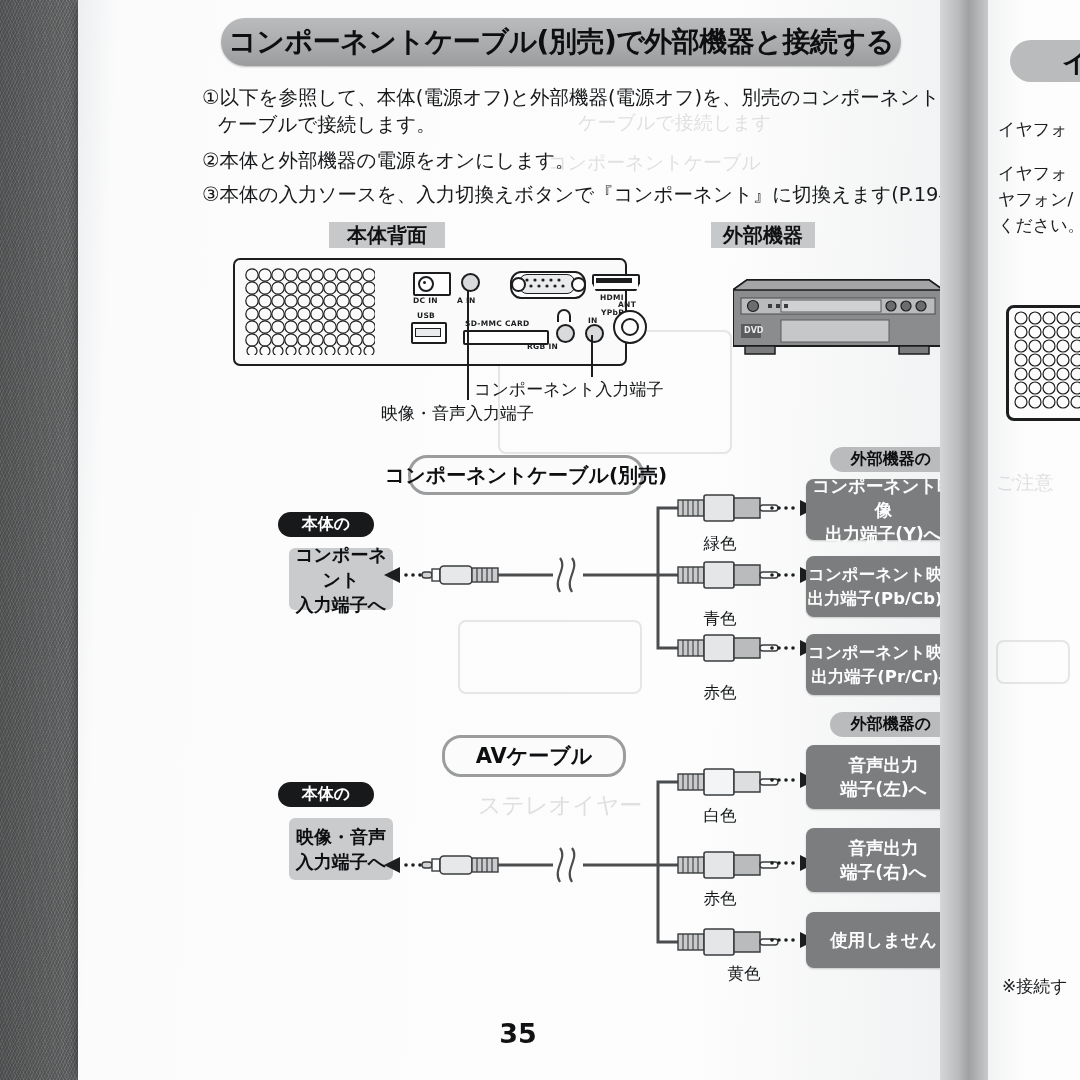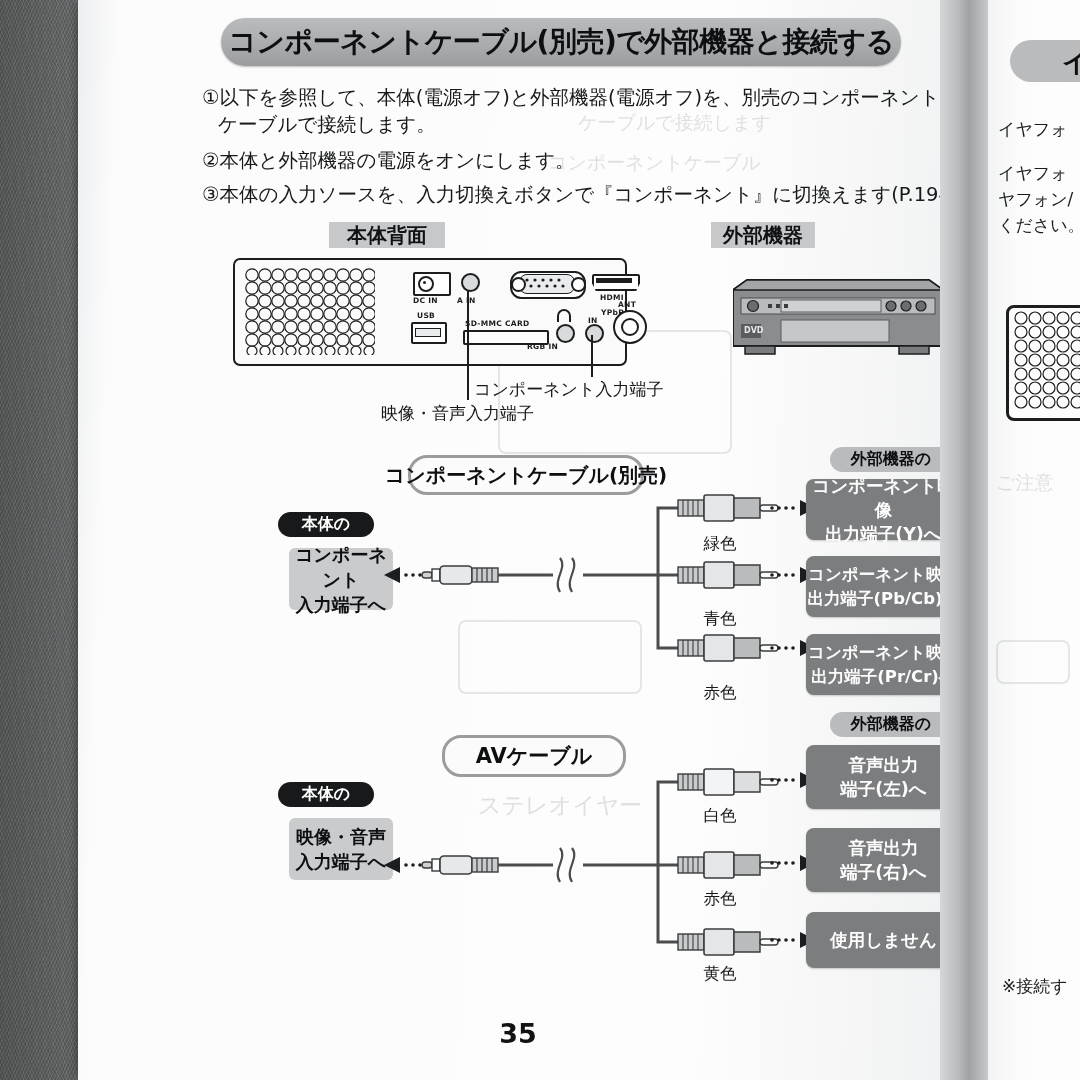--- a/index.html
+++ b/index.html
@@ -556,21 +556,21 @@
         <circle cx="4" cy="182" r="1.8"></circle>
           <circle cx="11" cy="182" r="1.8"></circle>
           <circle cx="18" cy="182" r="1.8"></circle>
           <circle cx="25" cy="182" r="1.8"></circle>
         <polygon points="32,174 48,182 32,190"></polygon>
       </g>
     </svg>
 
     <div class="color-lab jp" style="left:612px;top:805px;width:60px;">白色</div>
     <div class="color-lab jp" style="left:612px;top:888px;width:60px;">赤色</div>
-    <div class="color-lab jp" style="left:612px;top:963px;width:60px;">黄色</div>
+    <div class="color-lab jp" style="left:636px;top:963px;width:60px;">黄色</div>
 
     <div class="box-dark" style="left:728px;top:745px;width:155px;height:64px;">
       <span>音声出力</span>
       <span>端子(左)へ</span>
     </div>
     <div class="box-dark" style="left:728px;top:828px;width:155px;height:64px;">
       <span>音声出力</span>
       <span>端子(右)へ</span>
     </div>
     <div class="box-dark" style="left:728px;top:912px;width:155px;height:56px;">

